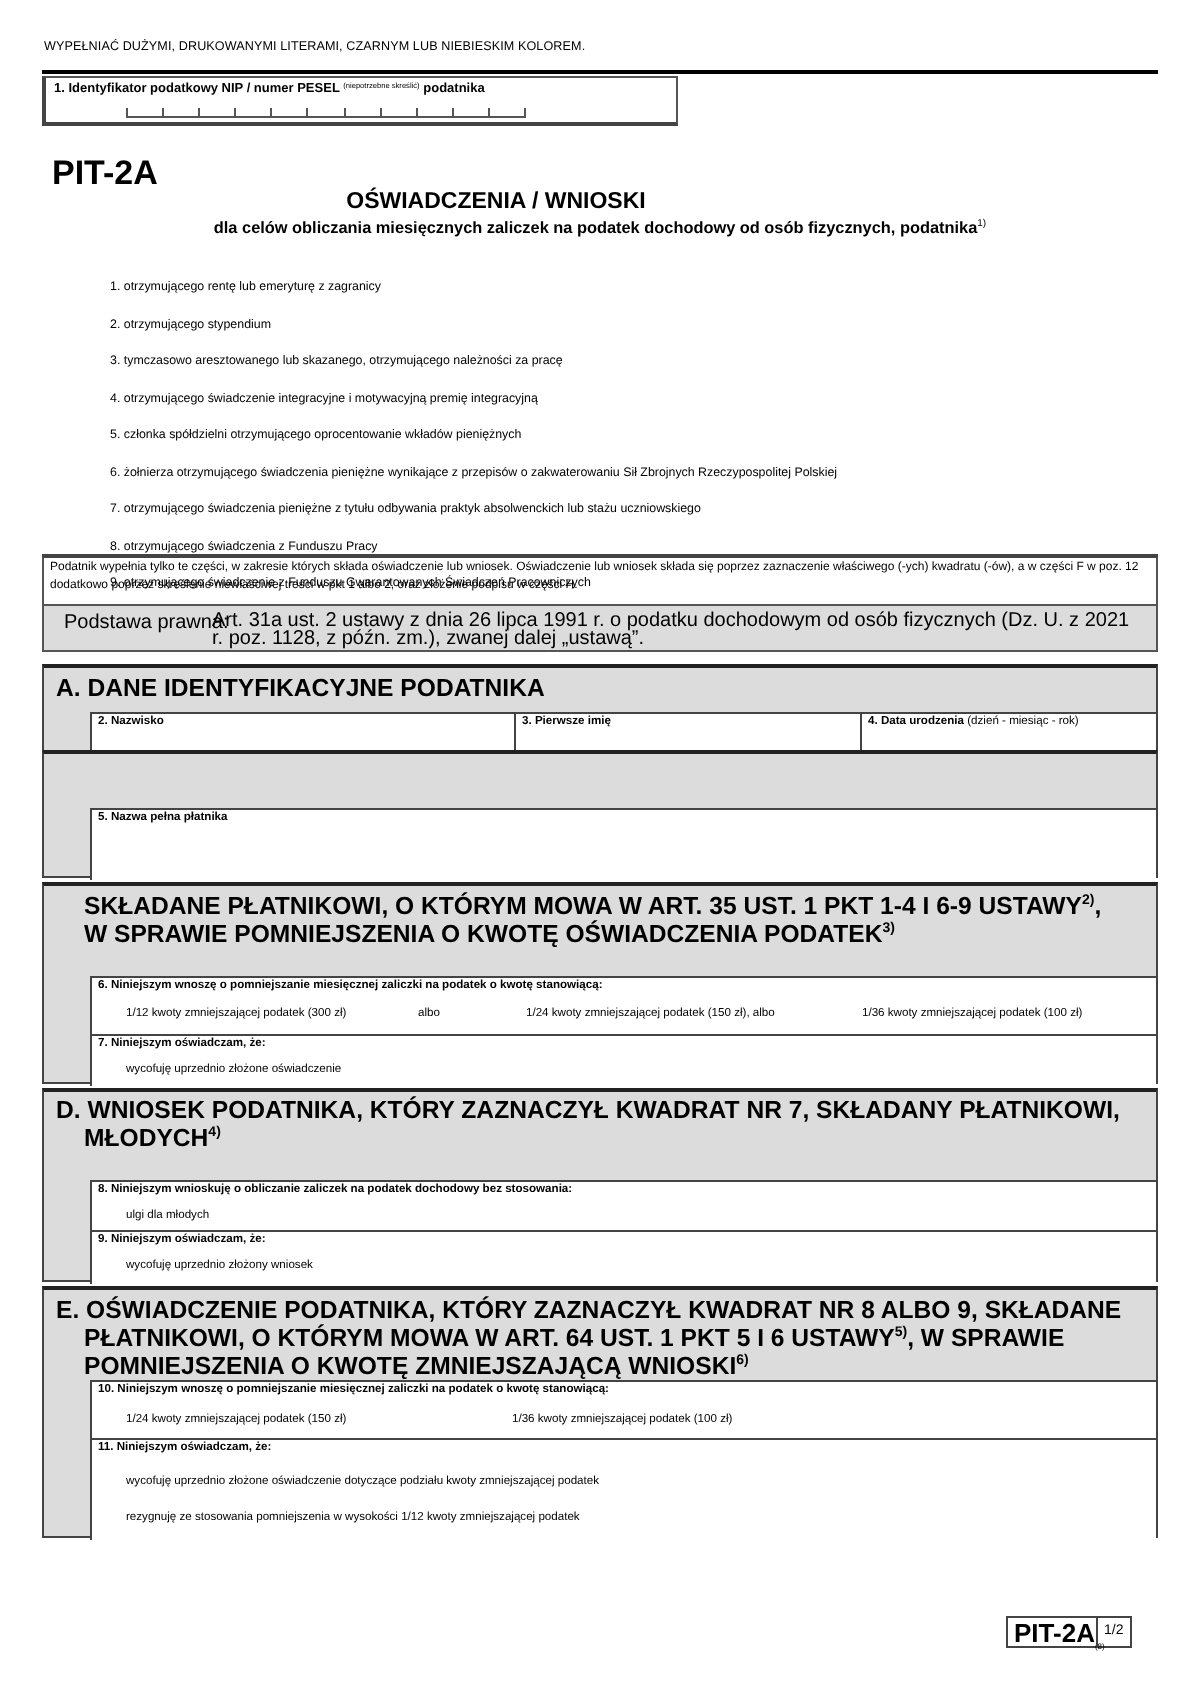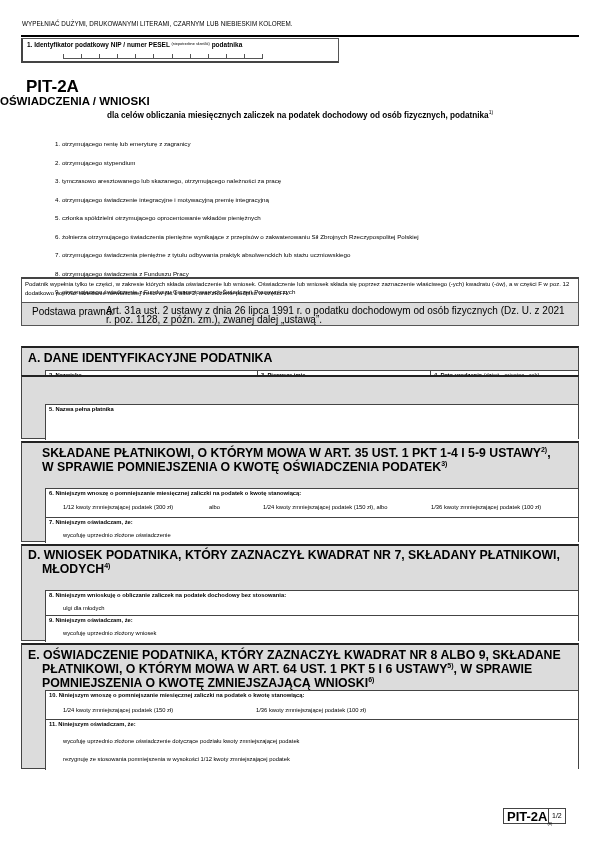--- a/index.html
+++ b/index.html
@@ -7,21 +7,21 @@
   .abs { position:absolute; }
   .top-note { left:22px; top:20px; font-size:6.3px; letter-spacing:0.05px; }
   .topline { left:21px; top:35px; width:558px; border-top:2px solid #000; }
   .id-box { left:21px; top:38px; width:318px; height:25px; border:1px solid #555; border-left:2px solid #444; border-bottom:2px solid #444; box-sizing:border-box; }
   .id-label { left:4px; top:2px; font-size:6.5px; font-weight:bold; white-space:nowrap; }
   .id-label sup { font-size:3.8px; font-weight:normal; vertical-align:2px; }
   .digits { left:40px; top:15px; width:200px; height:5px; display:flex; }
   .digit { flex:1; border-bottom:1px solid #555; border-left:1px solid #555; height:4px; }
   .digit:last-child { border-right:1px solid #555; }
   .formcode { left:26px; top:77px; font-size:17px; font-weight:bold; }
-  .title { left:0; width:496px; top:95px; font-size:11.5px; font-weight:bold; }
+  .title { left:0; width:496px; top:95px; text-align:center; font-size:11.5px; font-weight:bold; }
   .subtitle { left:0; width:600px; top:109px; text-align:center; font-size:8.2px; font-weight:bold; }
   .subtitle sup { font-size:5px; font-weight:normal; }
   .options { left:55px; top:140px; font-size:6.2px; }
   .option { height:18.5px; white-space:nowrap; }
   .hr-thick { left:21px; width:558px; border-top:2px solid #444; }
   .notice { left:21px; top:279px; width:558px; height:23px; border-left:1px solid #555; border-right:1px solid #555; font-size:6px; line-height:9px; padding:1px 3px; box-sizing:border-box; }
   .legal { left:21px; top:302px; width:558px; height:24px; background:#dcdcdc; border:1px solid #555; box-sizing:border-box; font-size:10px; }
   .legal-label { left:10px; top:3px; }
   .legal-text { left:84px; top:3px; width:460px; line-height:9px; }
   .section { left:21px; width:558px; border:1px solid #444; border-top:2px solid #222; box-sizing:border-box; background:#dcdcdc; }
@@ -78,42 +78,42 @@
   <div class="option">9. otrzymującego świadczenie z Funduszu Gwarantowanych Świadczeń Pracowniczych</div>
 </div>
 
 <div class="abs hr-thick" style="top:277px;"></div>
 <div class="abs notice">Podatnik wypełnia tylko te części, w zakresie których składa oświadczenie lub wniosek. Oświadczenie lub wniosek składa się poprzez zaznaczenie właściwego (-ych) kwadratu (-ów), a w części F w poz. 12 dodatkowo poprzez skreślenie niewłaściwej treści w pkt 1 albo 2, oraz złożenie podpisu w części H.</div>
 <div class="abs legal">
   <div class="abs legal-label">Podstawa prawna:</div>
   <div class="abs legal-text">Art. 31a ust. 2 ustawy z dnia 26 lipca 1991 r. o podatku dochodowym od osób fizycznych (Dz. U. z 2021 r. poz. 1128, z późn. zm.), zwanej dalej „ustawą”.</div>
 </div>
 
-<div class="abs section" style="top:346px;height:45px;">
+<div class="abs section" style="top:332px;height:45px;">
   <div class="sec-head" style="top:3px;">A. DANE IDENTYFIKACYJNE PODATNIKA</div>
   <div class="field field-b" style="left:23px;top:22px;width:212px;height:22px;">
     <div class="flabel">2. Nazwisko</div>
   </div>
   <div class="field field-b" style="left:235px;top:22px;width:173px;height:22px;">
     <div class="flabel">3. Pierwsze imię</div>
   </div>
   <div class="field field-b" style="left:408px;top:22px;width:148px;height:22px;">
     <div class="flabel"><span>4. Data urodzenia</span> <span class="norm">(dzień - miesiąc - rok)</span></div>
   </div>
 </div>
 
 <div class="abs section" style="top:375px;height:64px;">
   <div class="field field-b" style="left:23px;top:27px;width:533px;height:36px;">
     <div class="flabel" style="font-weight:bold;">5. Nazwa pełna płatnika</div>
   </div>
 </div>
 
 <div class="abs section" style="top:441px;height:101px;">
   <div class="sec-head" style="top:3px;">
-    <span class="indent"><span>SKŁADANE PŁATNIKOWI, O KTÓRYM MOWA W ART. 35 UST. 1 PKT 1-4 I 5-9 USTAWY</span><sup>2)</sup><span>,</span></span>
+    <span class="indent"><span>SKŁADANE PŁATNIKOWI, O KTÓRYM MOWA W ART. 35 UST. 1 PKT 1-4 I 6-9 USTAWY</span><sup>2)</sup><span>,</span></span>
     <span class="indent"><span>W SPRAWIE POMNIEJSZENIA O KWOTĘ OŚWIADCZENIA PODATEK</span><sup>3)</sup></span>
   </div>
   <div class="field field-b" style="left:23px;top:45px;width:533px;height:29px;">
     <div class="flabel">6. Niniejszym wnoszę o pomniejszanie miesięcznej zaliczki na podatek o kwotę stanowiącą:</div>
     <div class="ftext" style="left:17px;top:15px;">1/12 kwoty zmniejszającej podatek (300 zł)</div>
     <div class="ftext" style="left:163px;top:15px;">albo</div>
     <div class="ftext" style="left:217px;top:15px;">1/24 kwoty zmniejszającej podatek (150 zł), albo</div>
     <div class="ftext" style="left:385px;top:15px;">1/36 kwoty zmniejszającej podatek (100 zł)</div>
   </div>
   <div class="field field-b" style="left:23px;top:74px;width:533px;height:26px;">

